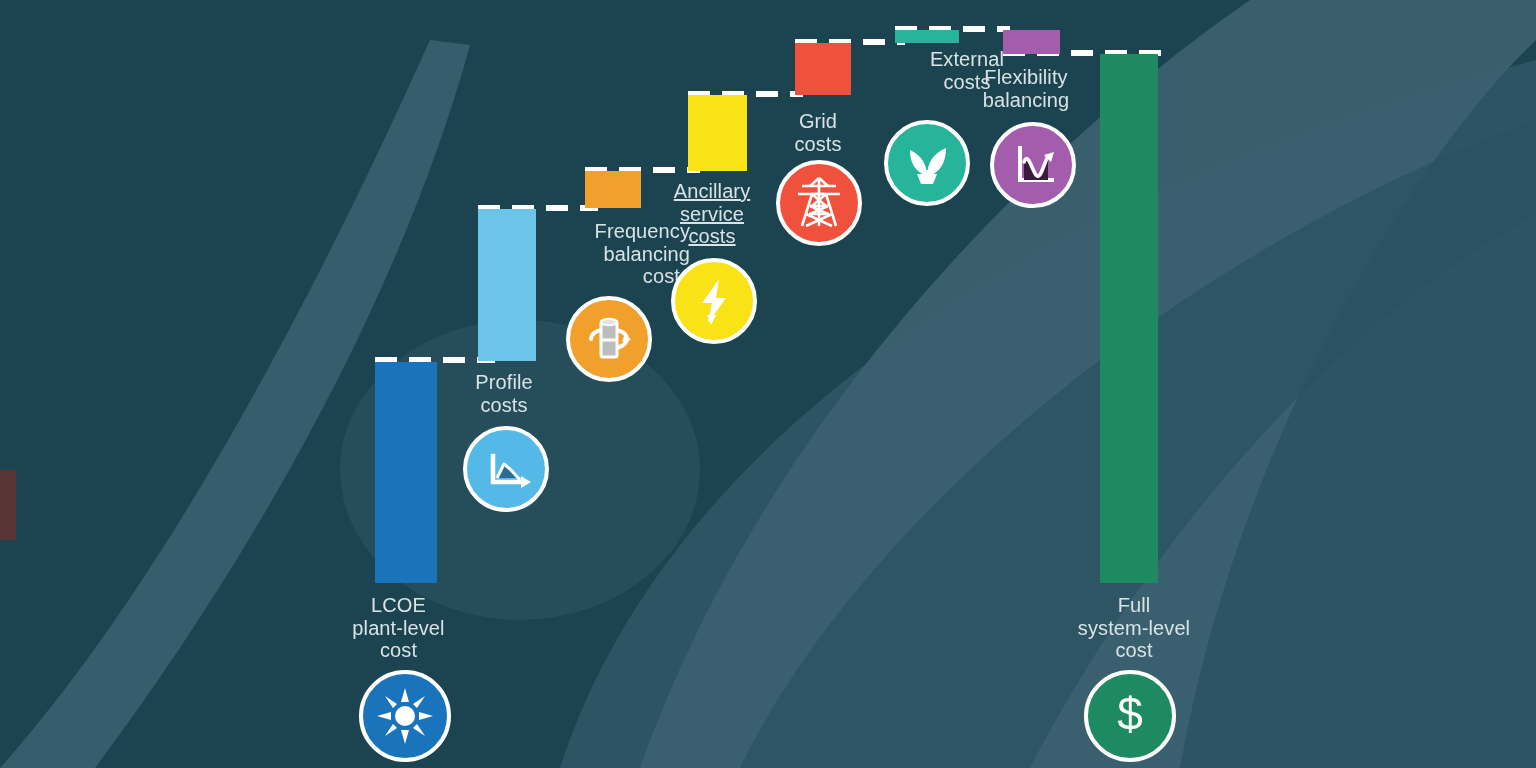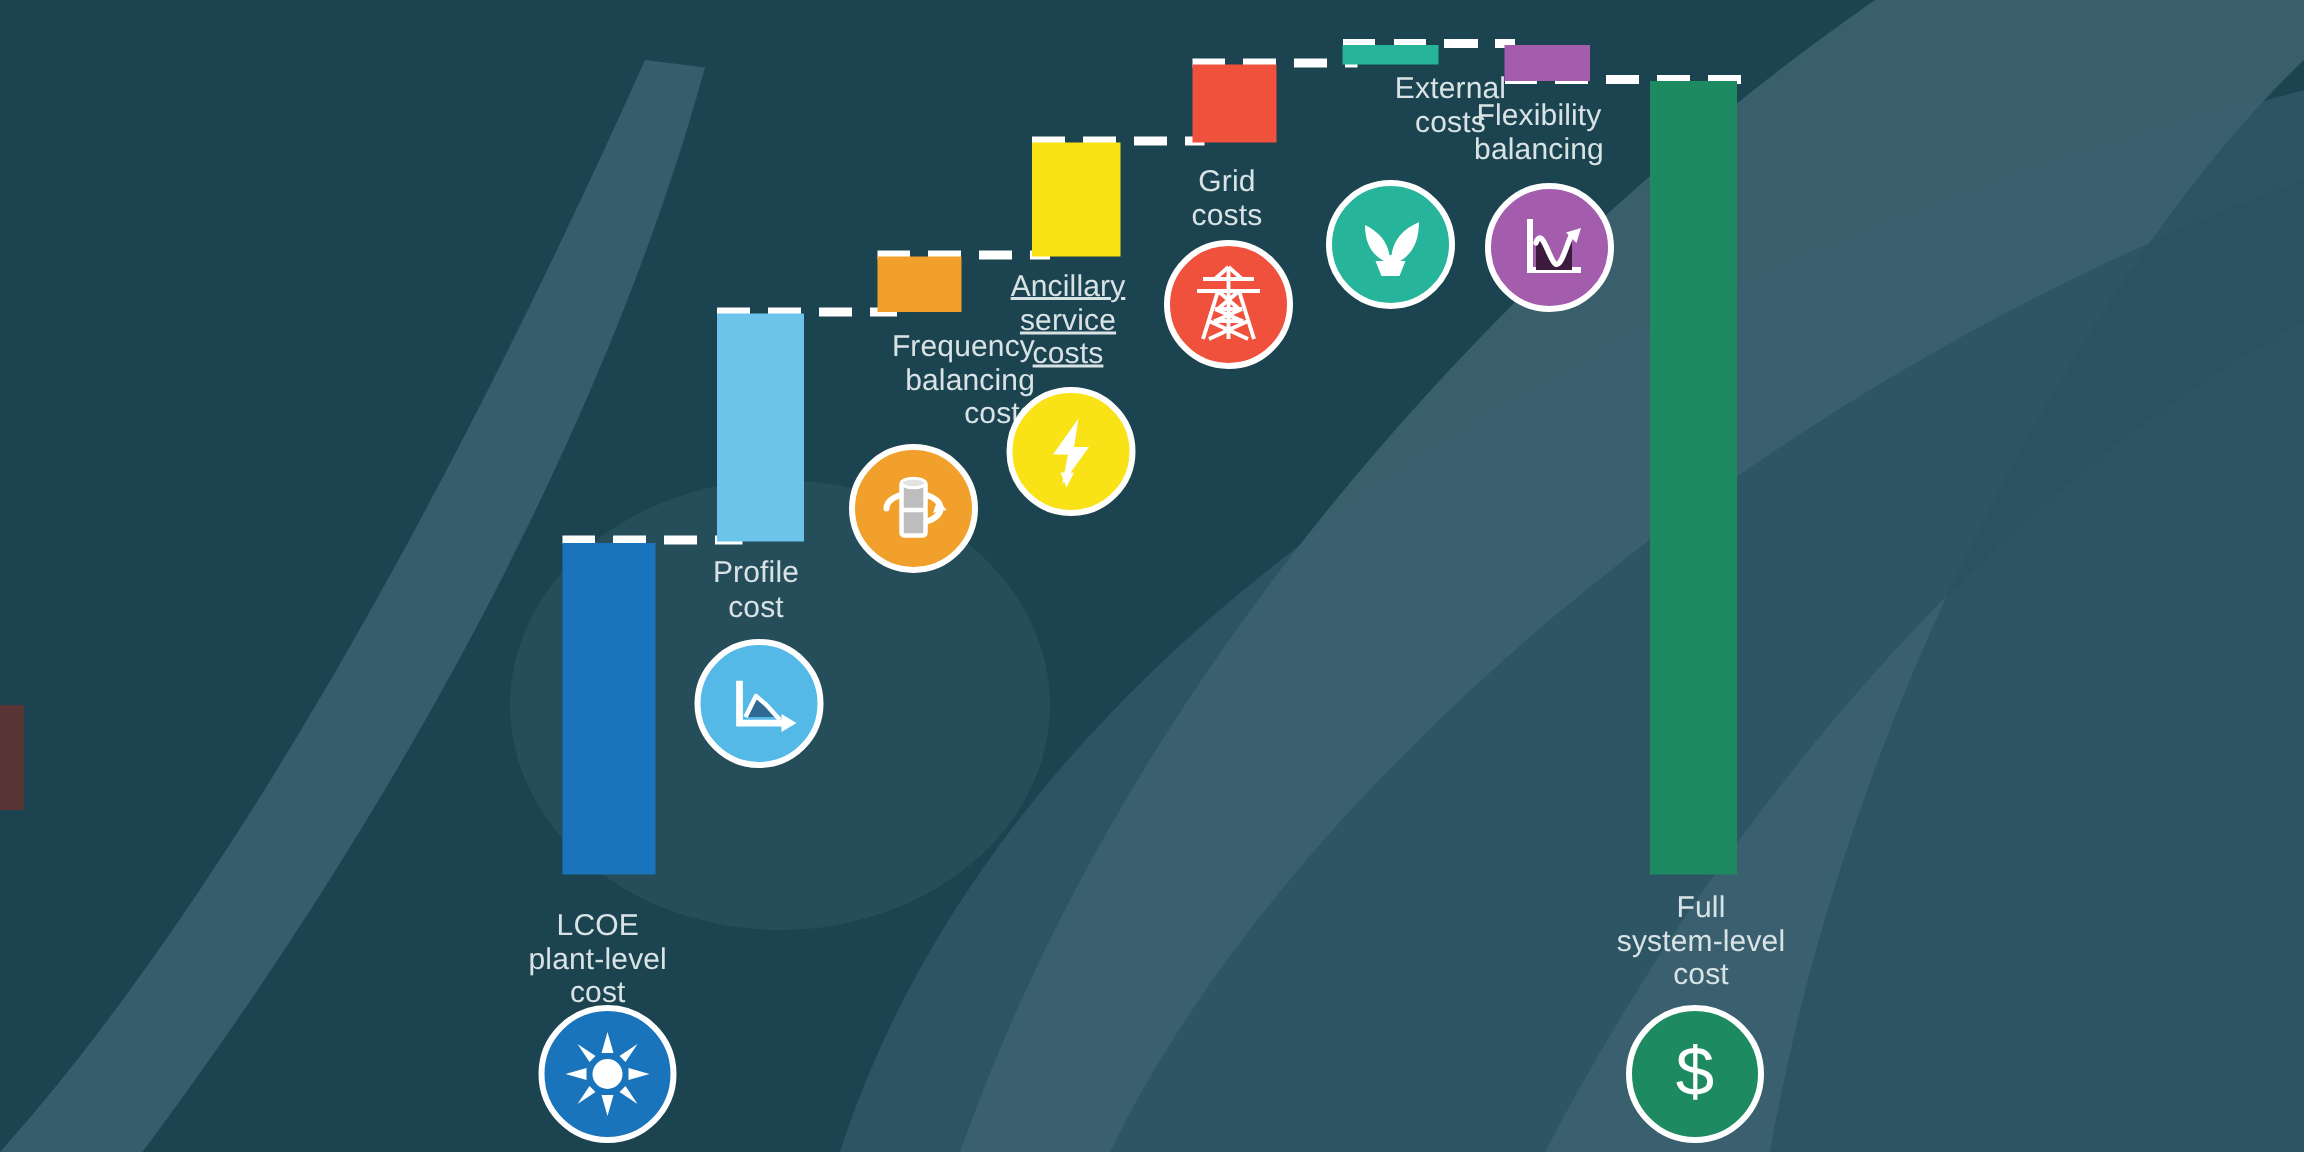--- a/index.html
+++ b/index.html
@@ -87,25 +87,25 @@
 
   <div class="bar bar-lcoe" style="left:375px;top:362px;width:62px;height:221px;"></div>
   <div class="bar bar-profile" style="left:478px;top:209px;width:58px;height:152px;"></div>
   <div class="bar bar-frequency" style="left:585px;top:171px;width:56px;height:37px;"></div>
   <div class="bar bar-ancillary" style="left:688px;top:95px;width:59px;height:76px;"></div>
   <div class="bar bar-grid" style="left:795px;top:43px;width:56px;height:52px;"></div>
   <div class="bar bar-external" style="left:895px;top:30px;width:64px;height:13px;"></div>
   <div class="bar bar-flex" style="left:1003px;top:30px;width:57px;height:24px;"></div>
   <div class="bar bar-total" style="left:1100px;top:54px;width:58px;height:529px;"></div>
 
-  <div class="label" style="left:296px;top:594px;width:205px;margin-top:12px;">LCOE
+  <div class="label" style="left:296px;top:594px;width:205px;">LCOE
 plant-level
 cost</div>
   <div class="label" style="left:423px;top:371px;width:162px;">Profile
-cost</div>
+costs</div>
   <div class="label" style="left:518px;top:220px;width:172px;text-align:right;">Frequency
 balancing
 costs</div>
   <div class="label" style="left:637px;top:180px;width:150px;text-decoration:underline;">Ancillary
 service
 costs</div>
   <div class="label" style="left:752px;top:110px;width:132px;">Grid
 costs</div>
   <div class="label" style="left:852px;top:48px;width:142px;padding-left:44px;">External
 costs</div>

